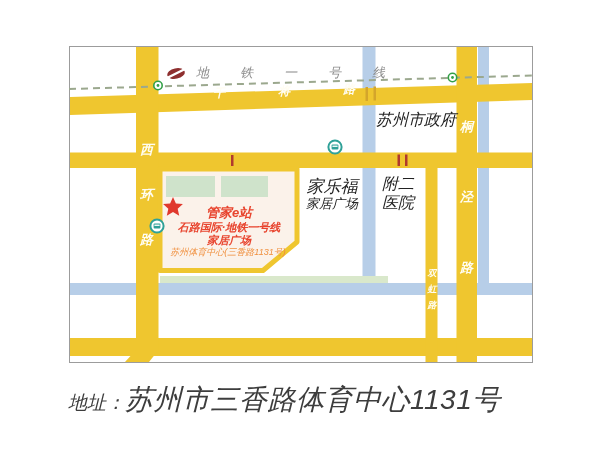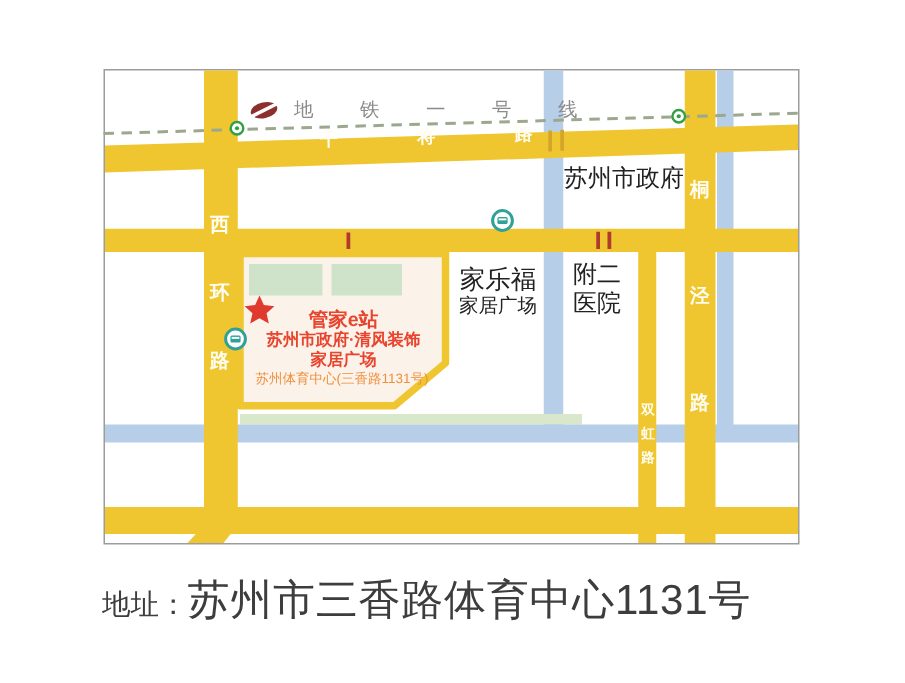--- a/index.html
+++ b/index.html
@@ -1,17 +1,17 @@
 <!DOCTYPE html>
 <html><head>
 <meta charset="utf-8">
 <style>
   html,body{margin:0;padding:0;background:#fff;}
   .stage{position:relative;width:603px;height:455px;background:#fff;overflow:hidden;
-         font-family:"Liberation Sans","DejaVu Sans",sans-serif;}
+         font-family:"Liberation Sans","DejaVu Sans",sans-serif;font-style:italic;}
   .stage svg{position:absolute;left:0;top:0;}
   .lbl{position:absolute;white-space:nowrap;line-height:1;}
   .road-lbl{color:#fffdf2;font-weight:bold;}
   .v{writing-mode:vertical-rl;text-orientation:upright;}
   .metro-lbl{color:#8b8b8b;font-size:13px;letter-spacing:31px;top:66px;left:196px;}
   .ganjiang{font-size:12px;letter-spacing:53px;left:213px;top:87px;transform:rotate(-1.6deg);transform-origin:left top;}
   .sanxiang{font-size:12px;letter-spacing:49px;left:245px;top:155px;}
   .laodong{font-size:12px;letter-spacing:43px;left:225px;top:342px;}
   .xihuan{font-size:13px;letter-spacing:45px;left:140px;top:133px;}
   .tongjing{font-size:13px;letter-spacing:71px;left:460px;top:109px;}
@@ -103,18 +103,18 @@
   <div class="lbl road-lbl v tongjing">桐泾路</div>
   <div class="lbl v shuanghong">双虹路</div>
 
   <div class="lbl poi government">苏州市政府</div>
   <div class="lbl poi carrefour1">家乐福</div>
   <div class="lbl poi carrefour2">家居广场</div>
   <div class="lbl poi hospital1">附二</div>
   <div class="lbl poi hospital2">医院</div>
 
   <div class="lbl venue1">管家e站</div>
-  <div class="lbl venue2">苏州市政府·清风装饰</div>
+  <div class="lbl venue2">石路国际·地铁一号线</div>
   <div class="lbl venue3">家居广场</div>
   <div class="lbl venue4">苏州体育中心(三香路1131号)</div>
 
   <div class="address"><span class="pre">地址：</span><span class="main">苏州市三香路体育中心1131号</span></div>
 </div>
 
 </body></html>

